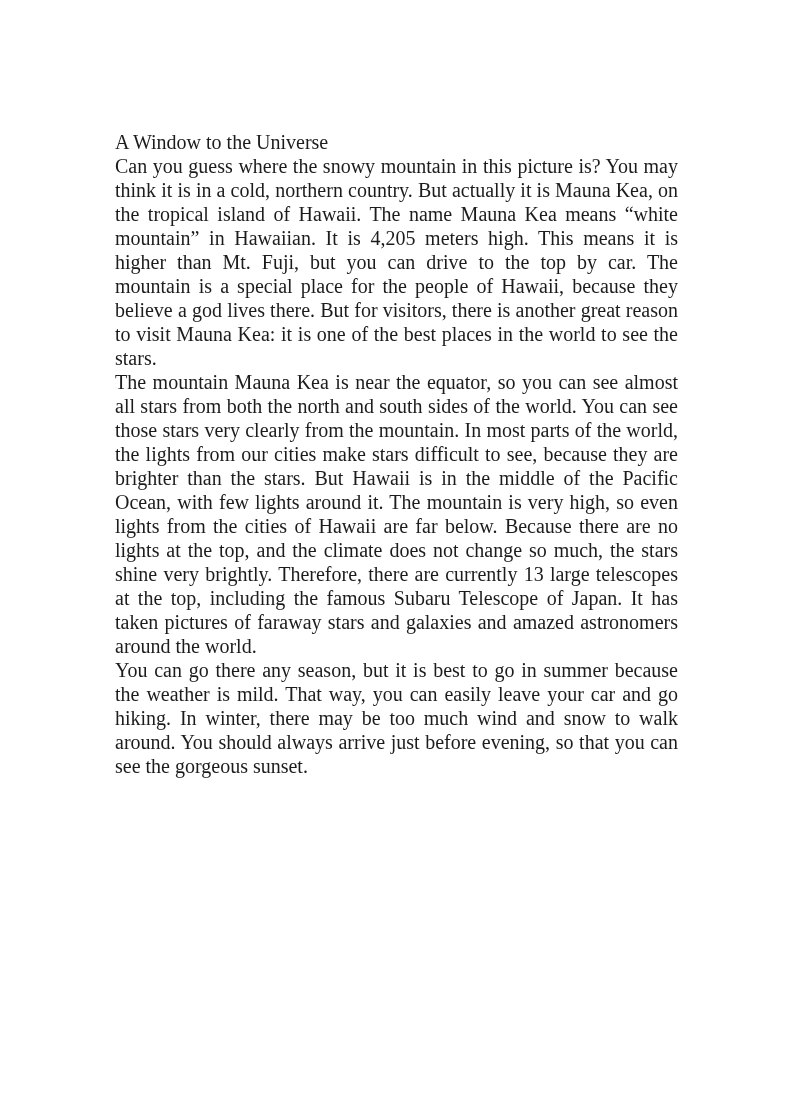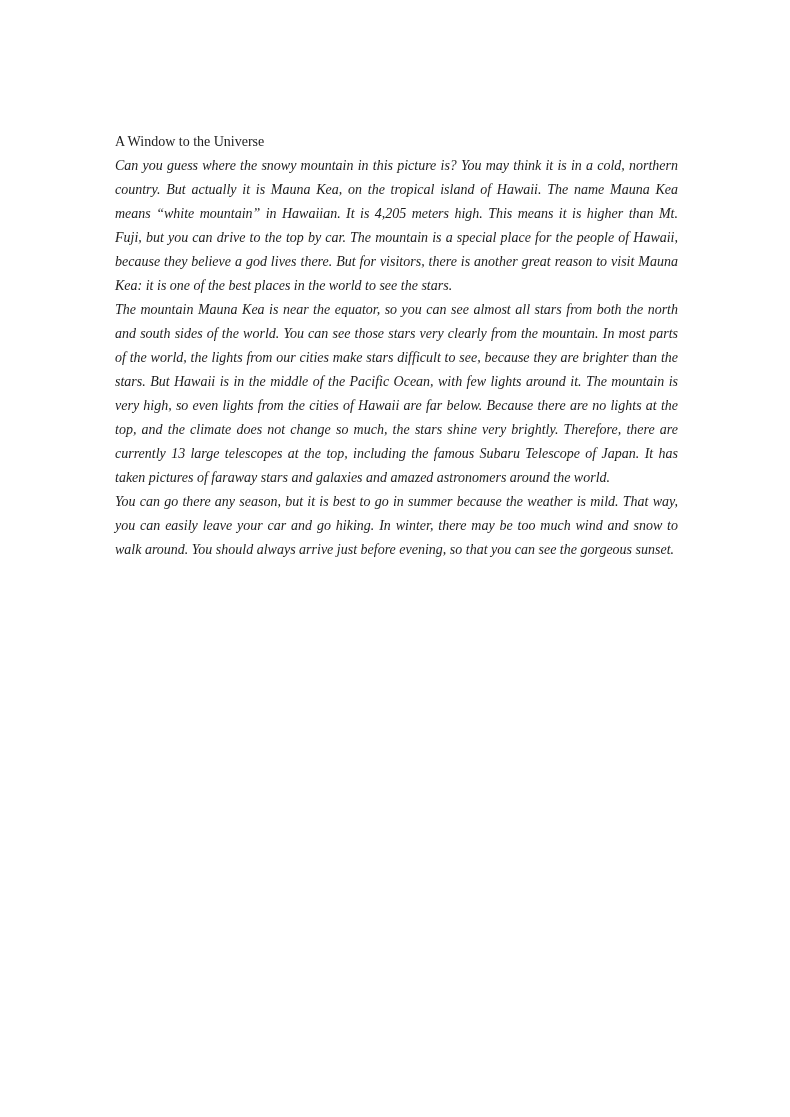--- a/index.html
+++ b/index.html
@@ -12,34 +12,33 @@
     height: 1117px;
     position: relative;
     overflow: hidden;
   }
   .page {
     position: absolute;
     left: 115px;
     top: 130px;
     width: 563px;
     font-family: "Liberation Serif", "DejaVu Serif", serif;
-    font-size: 14px;
+    font-size: 20px;
     line-height: 24px;
     color: #1c1c1c;
   }
   .page-title {
     margin: 0;
     font-weight: normal;
     text-align: left;
   }
   .para {
     margin: 0;
     text-align: justify;
     text-justify: inter-word;
-    font-style: italic;
   }
 </style>
 </head>
 <body>
 
 <div class="page">
   <div class="page-title">A Window to the Universe</div>
   <p class="para">Can you guess where the snowy mountain in this picture is? You may think it is in a cold, northern country. But actually it is Mauna Kea, on the tropical island of Hawaii. The name Mauna Kea means “white mountain” in Hawaiian. It is 4,205 meters high. This means it is higher than Mt. Fuji, but you can drive to the top by car. The mountain is a special place for the people of Hawaii, because they believe a god lives there. But for visitors, there is another great reason to visit Mauna Kea: it is one of the best places in the world to see the stars.</p>
   <p class="para">The mountain Mauna Kea is near the equator, so you can see almost all stars from both the north and south sides of the world. You can see those stars very clearly from the mountain. In most parts of the world, the lights from our cities make stars difficult to see, because they are brighter than the stars. But Hawaii is in the middle of the Pacific Ocean, with few lights around it. The mountain is very high, so even lights from the cities of Hawaii are far below. Because there are no lights at the top, and the climate does not change so much, the stars shine very brightly. Therefore, there are currently 13 large telescopes at the top, including the famous Subaru Telescope of Japan. It has taken pictures of faraway stars and galaxies and amazed astronomers around the world.</p>
   <p class="para">You can go there any season, but it is best to go in summer because the weather is mild. That way, you can easily leave your car and go hiking. In winter, there may be too much wind and snow to walk around. You should always arrive just before evening, so that you can see the gorgeous sunset.</p>

